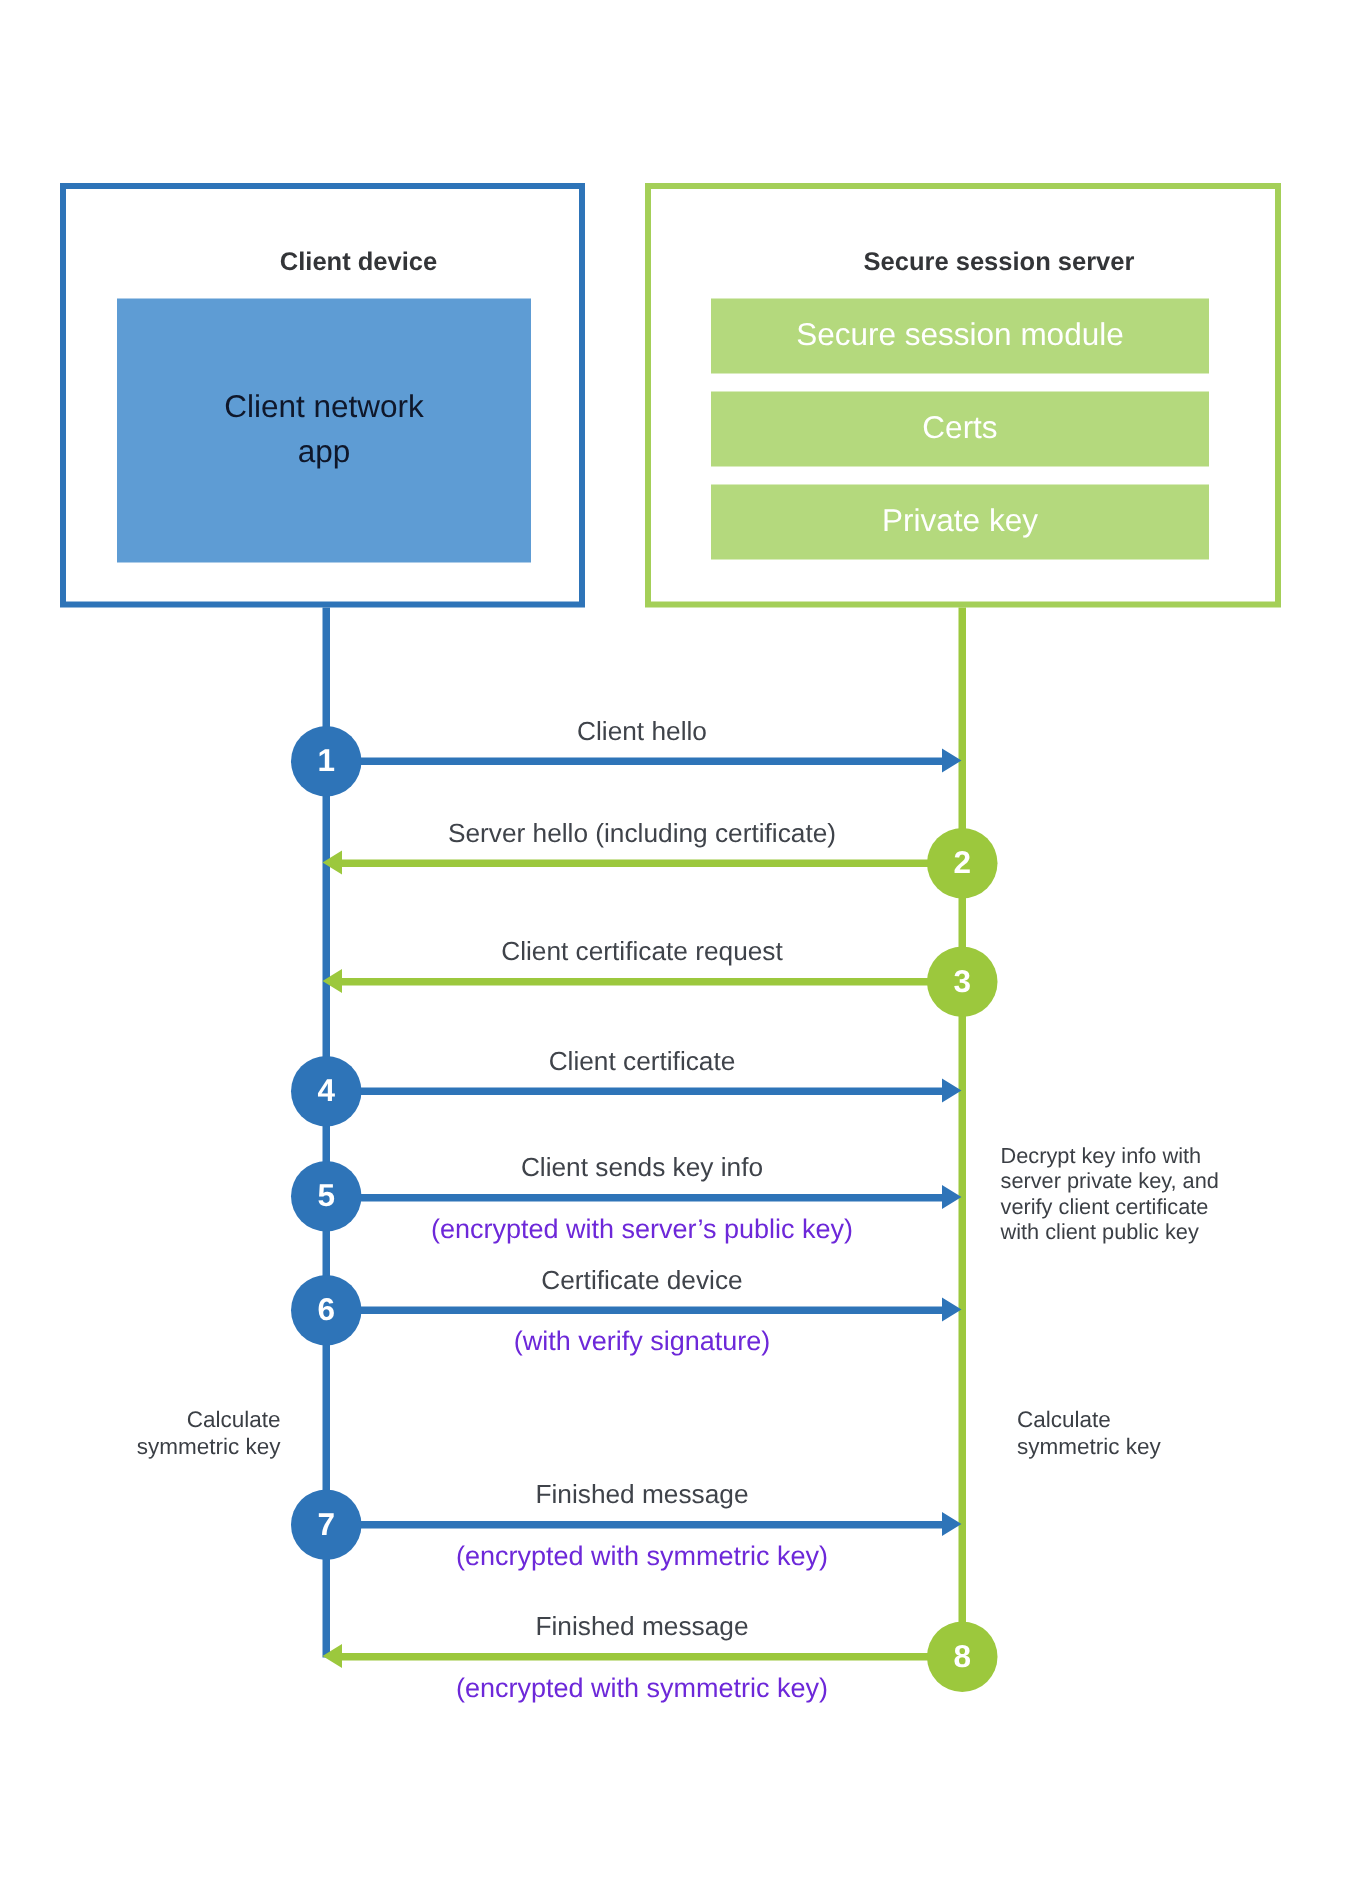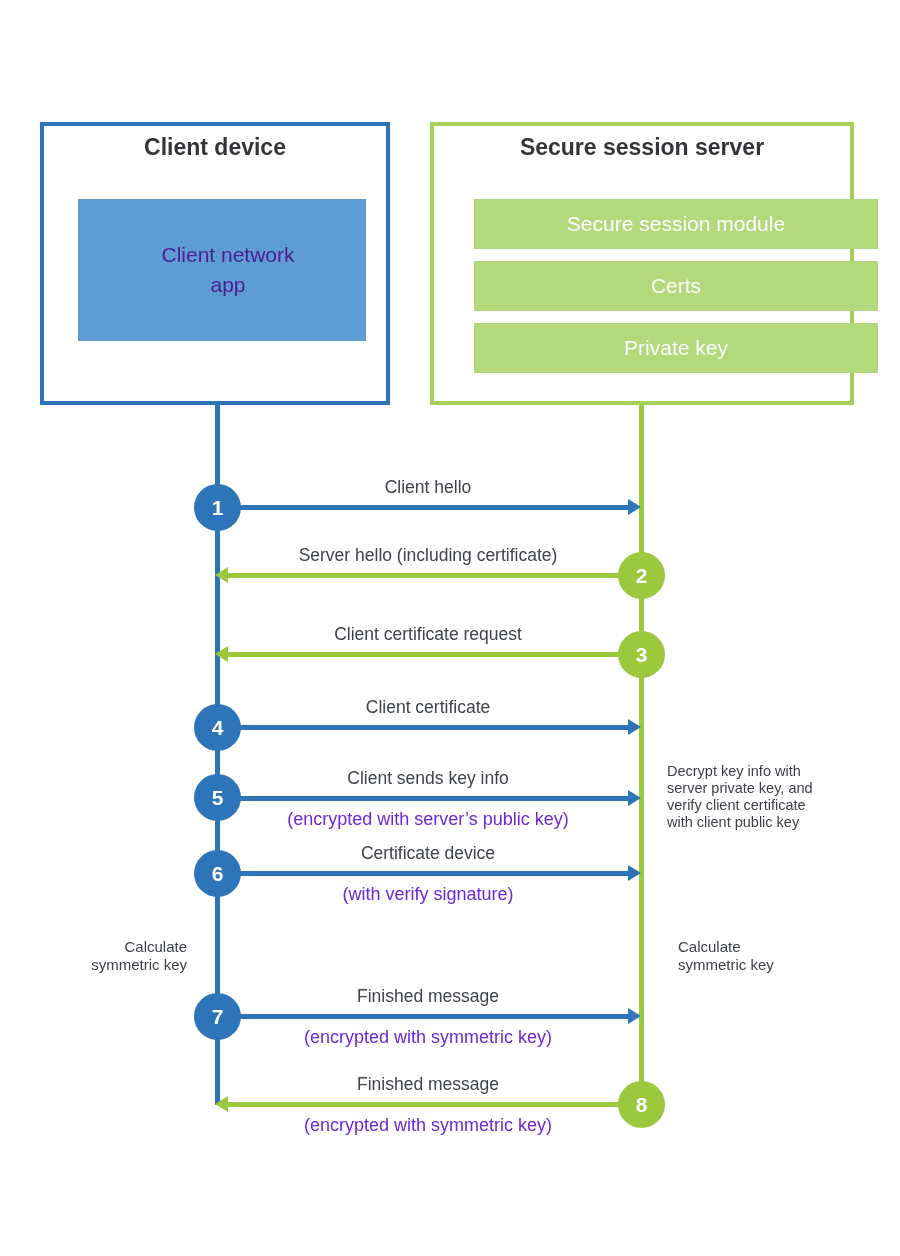--- a/index.html
+++ b/index.html
@@ -6,27 +6,27 @@
   #canvas{position:relative;width:900px;height:1256px;background:#ffffff;overflow:hidden;
           font-family:"Liberation Sans", sans-serif;}
 
   .title{position:absolute;left:36px;top:28px;font-size:29px;font-weight:300;
          color:#55575b;letter-spacing:.2px;}
 
   
   .ebox{position:absolute;top:122px;height:283px;border:4px solid;box-sizing:border-box;background:#fff;}
   .client-box{left:40px;width:350px;border-color:var(--blue);}
   .server-box{left:430px;width:424px;border-color:var(--green-border);}
-  .box-title{position:absolute;top:8px;left:0;width:100%;text-align:center;
-             font-size:23px;font-weight:700;color:#333538;}
-  .client-app{position:absolute;left:34px;top:73px;width:276px;height:142px;
-              background:var(--blue-fill);color:#4c1d95;display:flex;align-items:center;
+  .box-title{position:absolute;top:39px;left:0;width:100%;text-align:center;
+             font-size:17px;font-weight:700;color:#333538;padding-left:24px;}
+  .client-app{position:absolute;left:34px;top:73px;width:276px;height:176px;
+              background:var(--blue-fill);color:#0f172a;display:flex;align-items:center;
               justify-content:center;text-align:center;font-size:21px;line-height:1.45;
-              white-space:pre-line;padding-left:12px;}
-  .server-bar{position:absolute;left:40px;width:404px;height:50px;background:var(--green-fill);
+              white-space:pre-line;}
+  .server-bar{position:absolute;left:40px;width:332px;height:50px;background:var(--green-fill);
               color:#fff;display:flex;align-items:center;justify-content:center;font-size:21px;}
   .bar1{top:73px}.bar2{top:135px}.bar3{top:197px}
 
   
   .vline{position:absolute;width:5px;top:405px;}
   .vline.blue{left:215px;height:700px;background:var(--blue);}
   .vline.green{left:639px;height:699px;background:var(--green);}
 
   
   .msg{position:absolute;left:216px;width:424px;height:0;}

